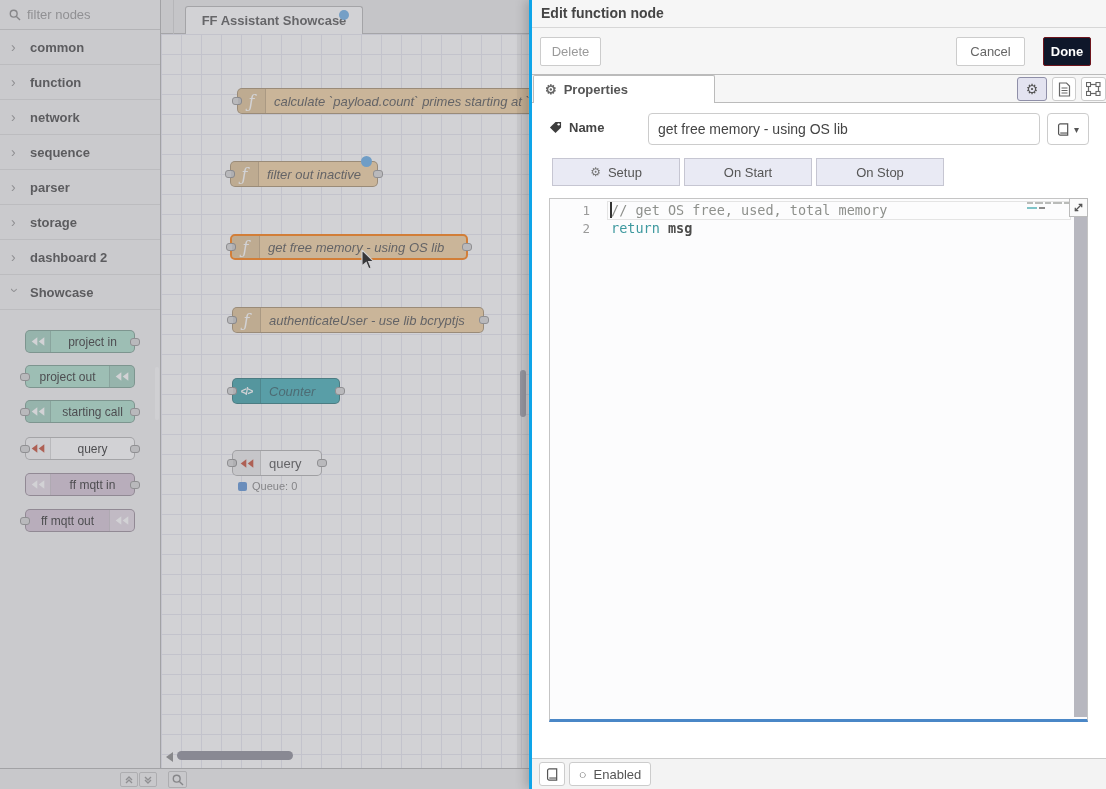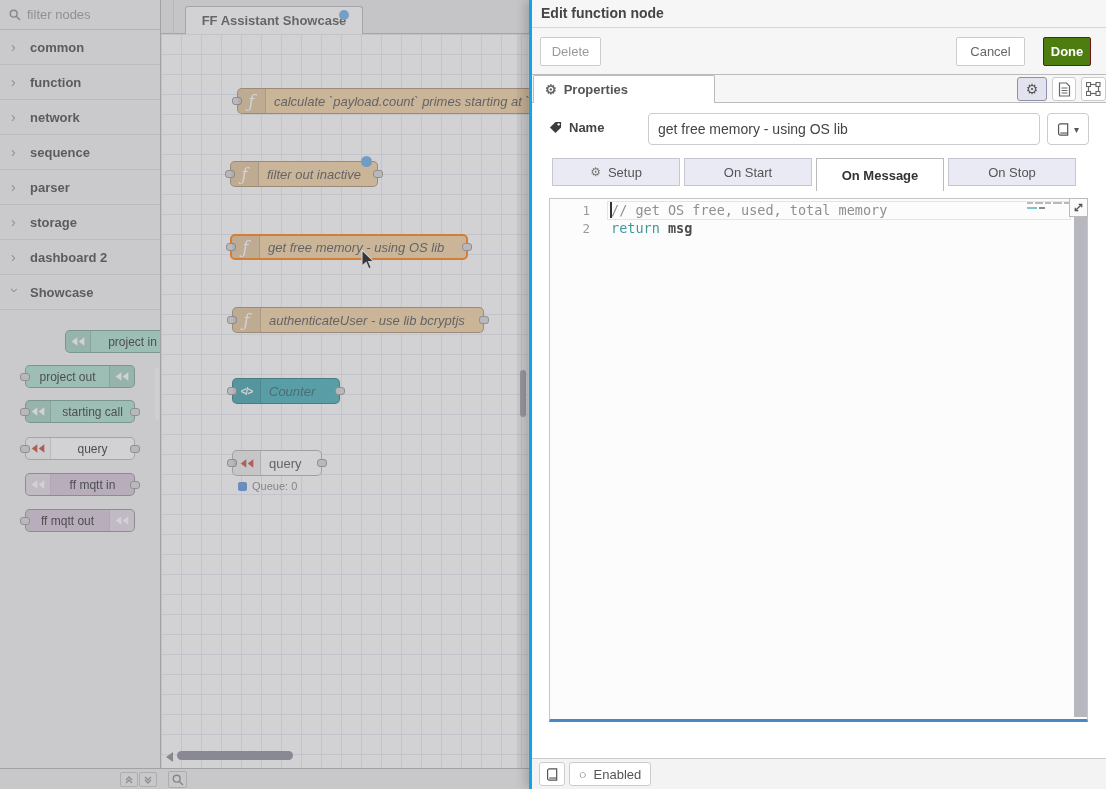--- a/index.html
+++ b/index.html
@@ -74,21 +74,21 @@
   .shade { position:absolute; left:0; top:0; width:529px; height:789px; background:rgba(125,125,135,0.35); pointer-events:none; z-index:40; }
   .cursor-svg { position:absolute; left:200px; top:216px; z-index:5; }
 
   
   .tray { position:absolute; left:529px; top:0; width:577px; height:789px; background:#fff; border-left:3px solid #0ea5e9; box-shadow:-4px 0 10px rgba(0,0,0,0.18); z-index:60; }
   .tray-title { height:28px; background:#f6f6f6; border-bottom:1px solid #d7d7d7; font-size:14px; font-weight:bold; color:#454545; line-height:27px; padding-left:9px; }
   .tray-toolbar { position:relative; height:47px; background:#f6f6f6; border-bottom:1px solid #bbb; }
   .btn { position:absolute; top:9px; height:29px; border:1px solid #ccc; border-radius:2px; background:#fff; font-size:13px; font-family:"Liberation Sans",sans-serif; display:flex; align-items:center; justify-content:center; cursor:pointer; }
   .btn-delete { left:8px; width:61px; color:#9a9a9a; }
   .btn-cancel { left:424px; width:69px; color:#666; }
-  .btn-done { left:511px; width:48px; background:#4d7c0f; border-color:#6f151d; color:#fff; font-weight:bold; }
+  .btn-done { left:511px; width:48px; background:#0f172a; border-color:#6f151d; color:#fff; font-weight:bold; }
 
   .tray-tabrow { position:relative; height:28px; background:#f6f6f6; border-bottom:1px solid #bbb; }
   .props-tab { position:absolute; left:1px; top:0; width:182px; height:28px; background:#fff; border:1px solid #bbb; border-bottom:none; border-radius:2px 2px 0 0; display:flex; align-items:center; gap:7px; padding-left:11px; font-size:13px; font-weight:bold; color:#555; z-index:2; }
   .props-tab .gear { font-size:13px; color:#666; }
   .mini-btn { position:absolute; top:2px; height:24px; border:1px solid #ccc; border-radius:3px; background:#fff; display:flex; align-items:center; justify-content:center; color:#555; }
   .mini-gear { left:485px; width:30px; background:#e3e3f0; border-color:#8f8fa8; font-size:14px; }
   .mini-doc { left:520px; width:24px; }
   .mini-obj { left:549px; width:25px; }
 
   .tray-body { position:absolute; left:0; top:104px; right:0; bottom:31px; background:#fff; }
@@ -164,21 +164,21 @@
         </div>
       <div class="cat">
           <span class="chev">›</span>
           <span>dashboard 2</span>
         </div>
       <div class="cat">
           <span class="chev down">›</span>
           <span>Showcase</span>
         </div>
 
-      <div class="pnode teal icon-left" style="top:330px;margin-left:40px;">
+      <div class="pnode teal icon-left" style="top:330px;">
         <span class="picon">
             <svg width="14" height="11" viewBox="0 0 20 14">
               <polygon points="9,1 1,7 9,13" fill="#fff"></polygon>
               <polygon points="19,1 11,7 19,13" fill="#fff"></polygon>
             </svg>
           </span>
         <span class="plabel">project in</span>
         <span class="port pr"></span>
       </div>
       <div class="pnode teal icon-right" style="top:349px;margin-top:16px;">
@@ -387,23 +387,20 @@
         <span class="caret">▾</span>
       </div>
 
       <div class="func-tabs">
         <div class="ftab">
           <span class="gear">⚙</span>
           <span>Setup</span>
         </div>
         <div class="ftab">
             <span>On Start</span>
-          </div>
-        <div class="ftab active">
-            <span>On Message</span>
           </div>
         <div class="ftab">
             <span>On Stop</span>
           </div>
       </div>
 
       <div class="editor">
         <div class="curline"></div>
         <span class="lnum" style="top:4px;">1</span>
         <span class="lnum" style="top:22px;">2</span>

